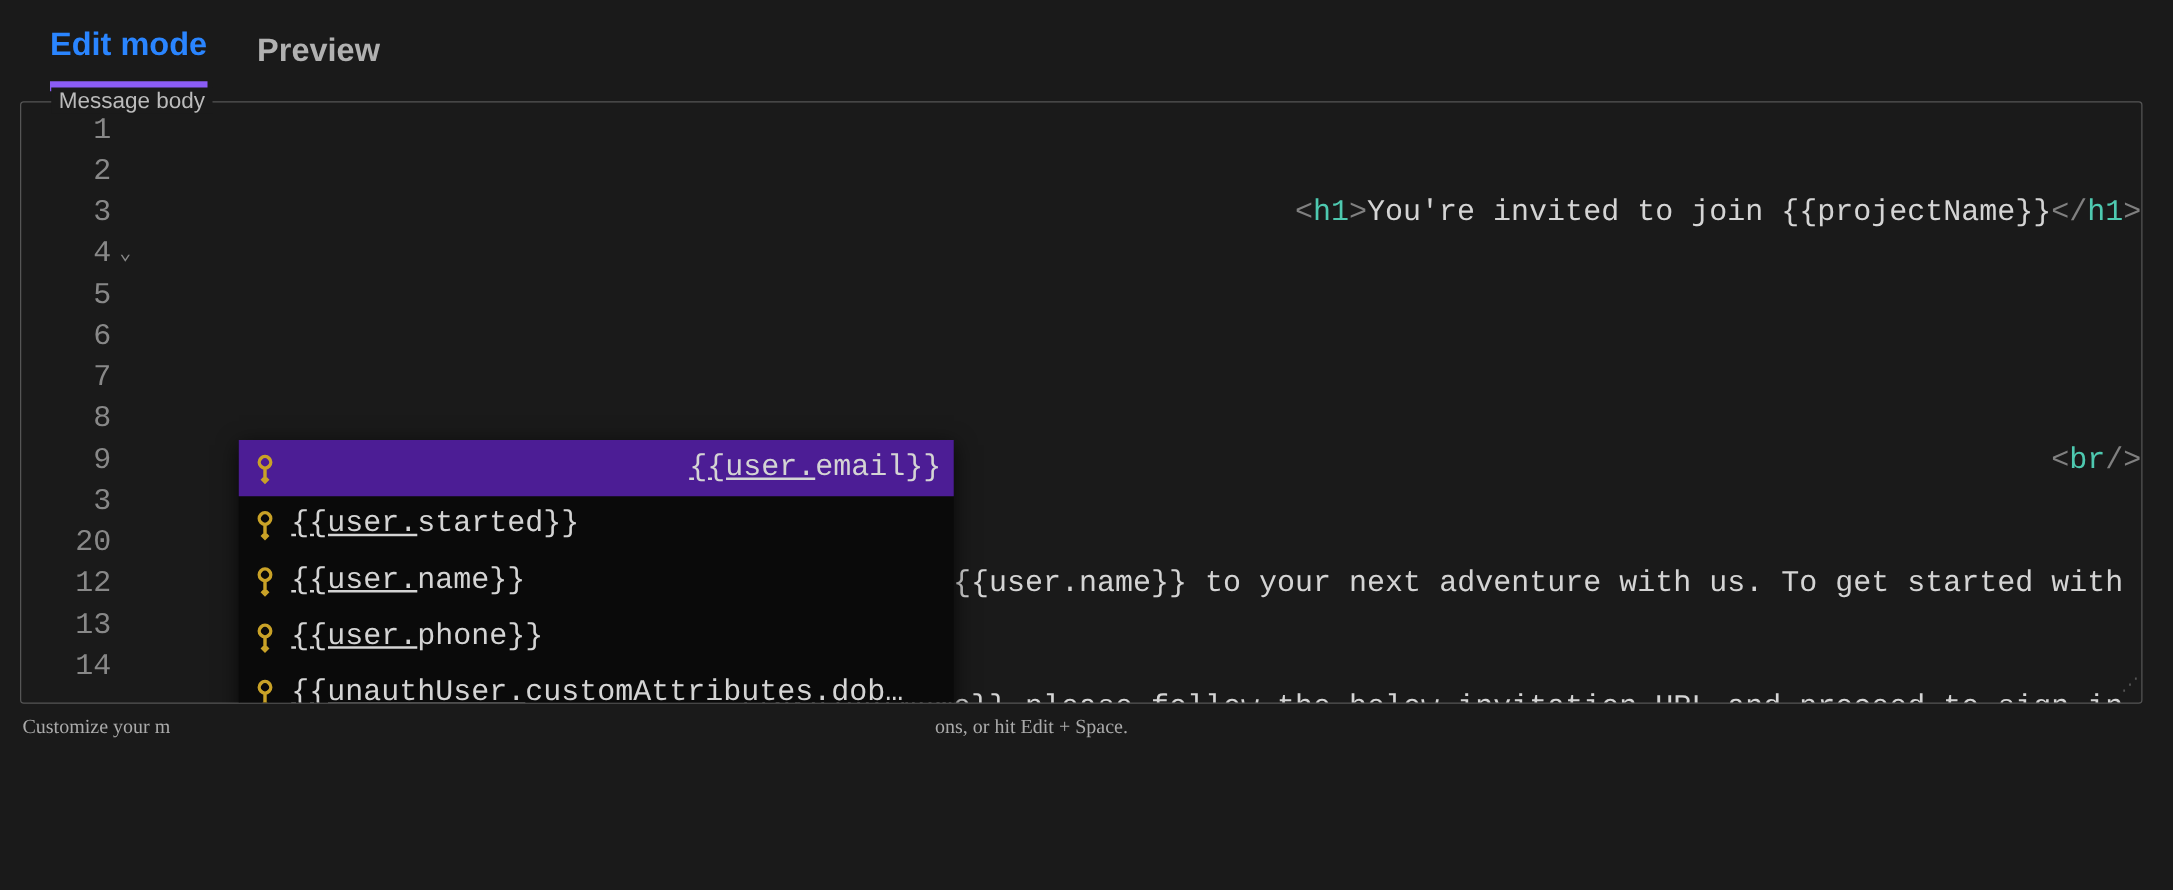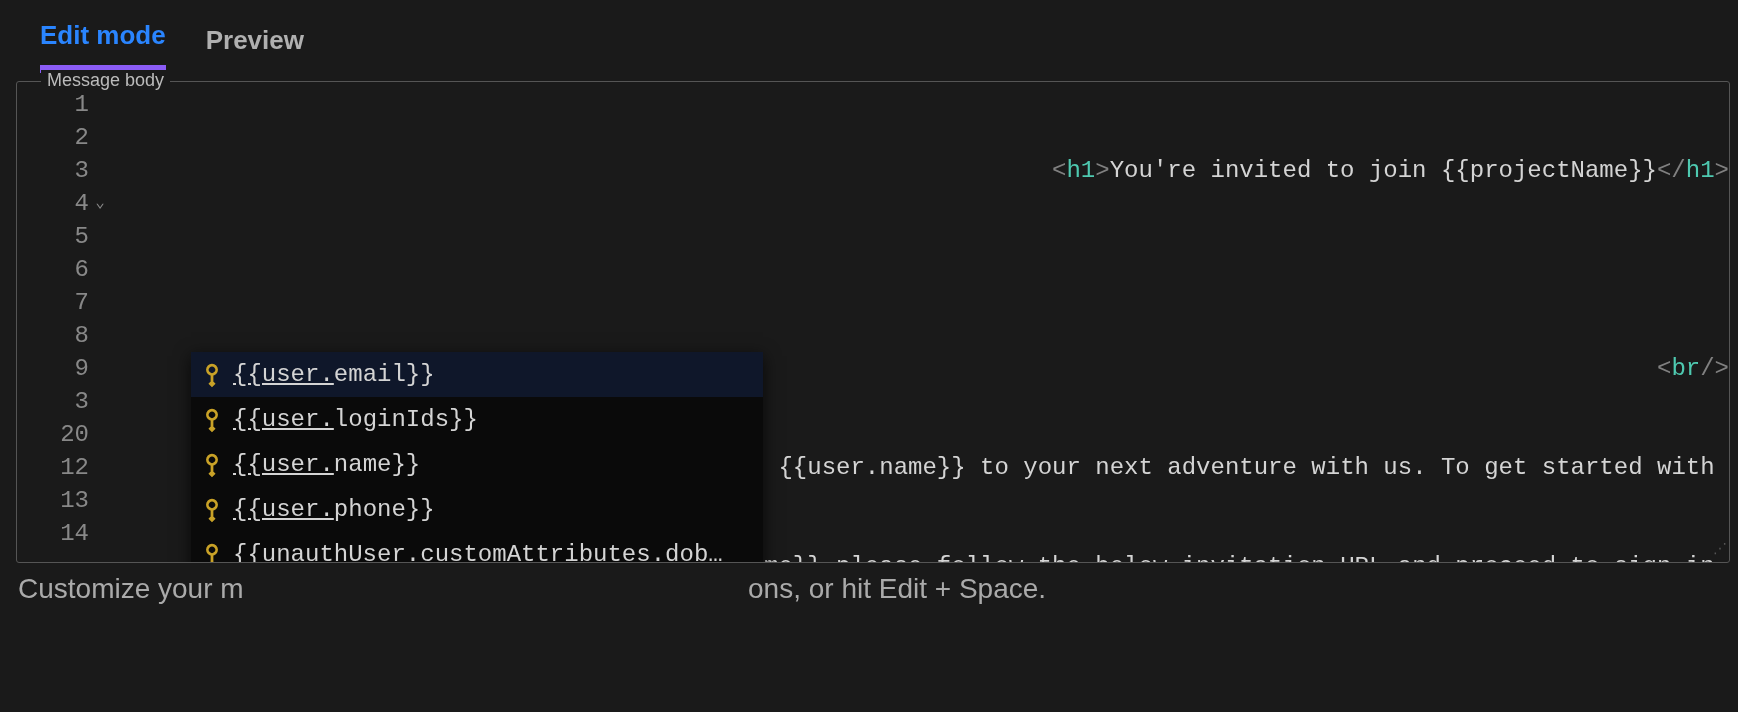--- a/index.html
+++ b/index.html
@@ -24,21 +24,21 @@
     padding-bottom: 14px;
     cursor: pointer;
     color: #b0b0b0;
     border-bottom: 3px solid transparent;
   }
   .tab.active {
     color: #2a85ff;
     border-bottom: 8px solid #8b5cf6;
   }
   .editor-wrap {
-    margin: 8px 8px 0 16px;
+    margin: 8px 24px 0 16px;
     border: 1px solid #555;
     border-radius: 3px;
     position: relative;
   }
   .fieldset-label {
     position: absolute;
     top: -12px;
     left: 24px;
     background: #1a1a1a;
     padding: 0 6px;
@@ -100,36 +100,37 @@
   }
   .ac-item {
     display: flex;
     align-items: center;
     height: 45px;
     padding: 0 10px;
     gap: 10px;
     white-space: nowrap;
     overflow: hidden;
   }
-  .ac-item.selected { background: #0f172a; }
+  .ac-item.selected { background: #4c1d95; justify-content: space-between; }
   .ac-icon {
     width: 22px;
     height: 22px;
     flex-shrink: 0;
     color: #c9a227;
     transform: rotate(45deg);
     position: relative;
   }
   .ac-icon svg { width: 100%; height: 100%; display: block; }
   .ac-label { color: #d4d4d4; }
   .ac-underline { text-decoration: underline; }
   .hint {
     padding: 10px 18px 0 18px;
-    font-size: 28px;
+    font-size: 16px;
     color: #aaa;
+    font-family: Liberation Serif, serif;
   }
   .resize-handle {
     position: absolute;
     right: 2px;
     bottom: 2px;
     width: 14px;
     height: 14px;
     color: #555;
     font-size: 14px;
     line-height: 7px;
@@ -191,21 +192,21 @@
           </span>
         <span class="ac-label"><span class="ac-underline">{{user.</span><span>email}}</span></span>
       </div>
       <div class="ac-item">
         <span class="ac-icon">
             <svg viewBox="0 0 24 24" fill="currentColor">
               <circle cx="8" cy="8" r="5" fill="none" stroke="currentColor" stroke-width="3"></circle>
               <path d="M12 12 L20 20 M16 20 L20 20 L20 16" stroke="currentColor" stroke-width="3" fill="none"></path>
             </svg>
           </span>
-        <span class="ac-label"><span class="ac-underline">{{user.</span><span>loginIds}}</span></span>
+        <span class="ac-label"><span class="ac-underline">{{user.</span><span>started}}</span></span>
       </div>
       <div class="ac-item">
         <span class="ac-icon">
             <svg viewBox="0 0 24 24" fill="currentColor">
               <circle cx="8" cy="8" r="5" fill="none" stroke="currentColor" stroke-width="3"></circle>
               <path d="M12 12 L20 20 M16 20 L20 20 L20 16" stroke="currentColor" stroke-width="3" fill="none"></path>
             </svg>
           </span>
         <span class="ac-label"><span class="ac-underline">{{user.</span><span>name}}</span></span>
       </div>

